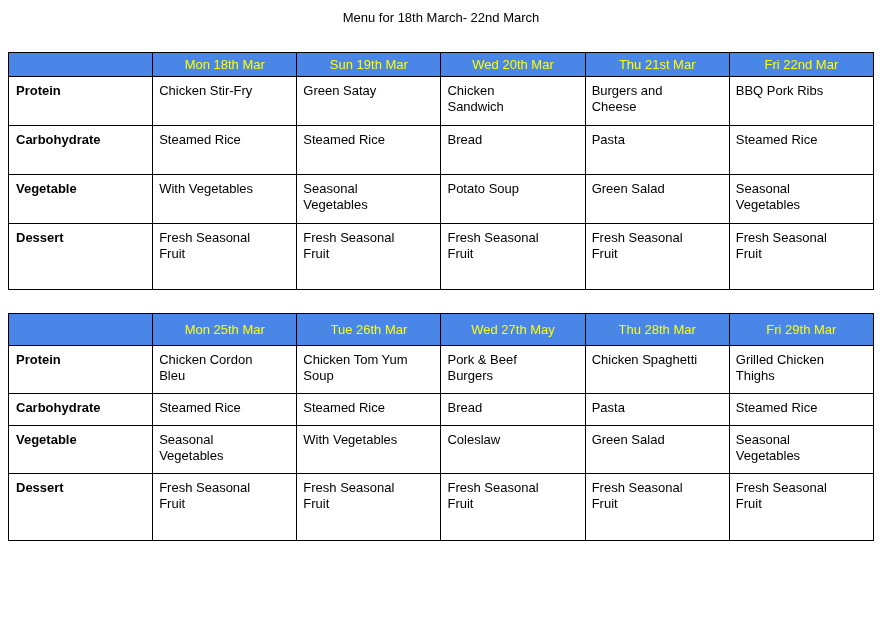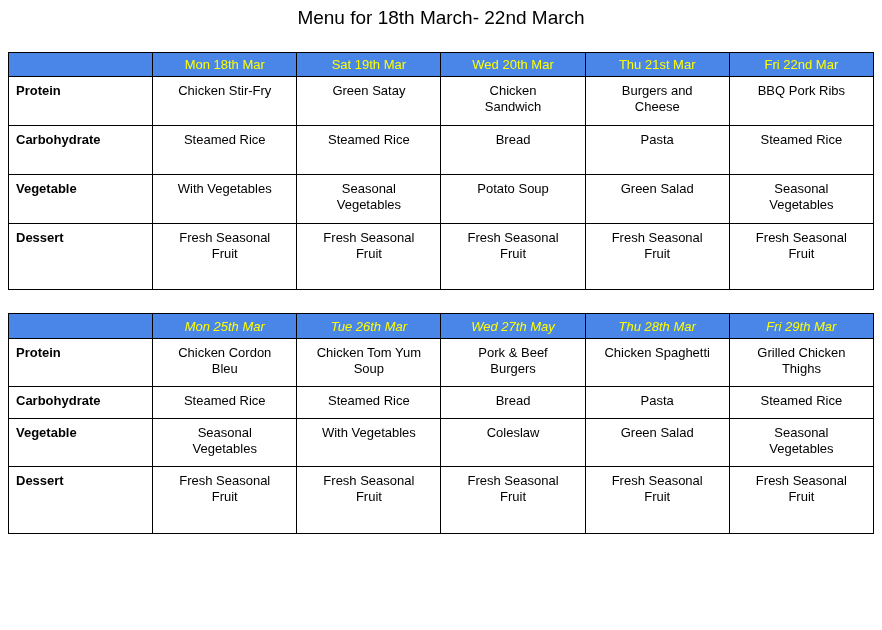--- a/index.html
+++ b/index.html
@@ -16,21 +16,21 @@
     background: var(--bg);
   }
   body {
     width: 882px;
     height: 630px;
     overflow: hidden;
     font-family: "Liberation Sans", sans-serif;
     color: var(--text);
   }
   .menu-title {
-    font-size: 19px;
+    font-size: 13px;
     font-weight: 400;
     line-height: 22px;
     text-align: center;
     color: var(--text);
   }
   .t0 .menu-title { margin: 7px 0 0 0; }
   .t1 .menu-title { margin: 55px 0 0 0; }
   .menu-table {
     border-collapse: collapse;
     table-layout: fixed;
@@ -52,50 +52,50 @@
   .menu-table tbody th.rowlabel {
     font-weight: 700;
     font-size: 13px;
     text-align: left;
     vertical-align: top;
     padding: 6px 19px 0 7px;
   }
   .menu-table tbody td {
     font-size: 13px;
     line-height: 16px;
-    text-align: center;
+    text-align: left;
     vertical-align: top;
     padding: 6px 6px 0 6px;
     white-space: pre-line;
   }
   
   .t0 thead tr { height: 24px; }
   .t0 tbody tr:nth-child(1) { height: 49px; }
   .t0 tbody tr:nth-child(2) { height: 49px; }
   .t0 tbody tr:nth-child(3) { height: 49px; }
   .t0 tbody tr:nth-child(4) { height: 66px; }
   
-  .t1 thead tr { height: 25px; font-style: italic; }
+  .t1 thead tr { height: 32px; }
   .t1 tbody tr:nth-child(1) { height: 48px; }
   .t1 tbody tr:nth-child(2) { height: 32px; }
   .t1 tbody tr:nth-child(3) { height: 48px; }
   .t1 tbody tr:nth-child(4) { height: 67px; }
 </style>
 </head>
 <body>
 
 <main id="doc">
   <section class="menu-block t0">
     <h2 class="menu-title">Menu for 18th March- 22nd March</h2>
     <table class="menu-table">
       <thead>
         <tr>
           <th class="corner"></th>
         <th>Mon 18th Mar</th>
-            <th>Sat 19th Mar</th>
+            <th>Sun 19th Mar</th>
             <th>Wed 20th Mar</th>
             <th>Thu 21st Mar</th>
             <th>Fri 22nd Mar</th>
           </tr>
       </thead>
       <tbody>
           <tr>
             <th class="rowlabel">Protein</th>
             <td>Chicken Stir-Fry</td>
             <td>Green Satay</td>

